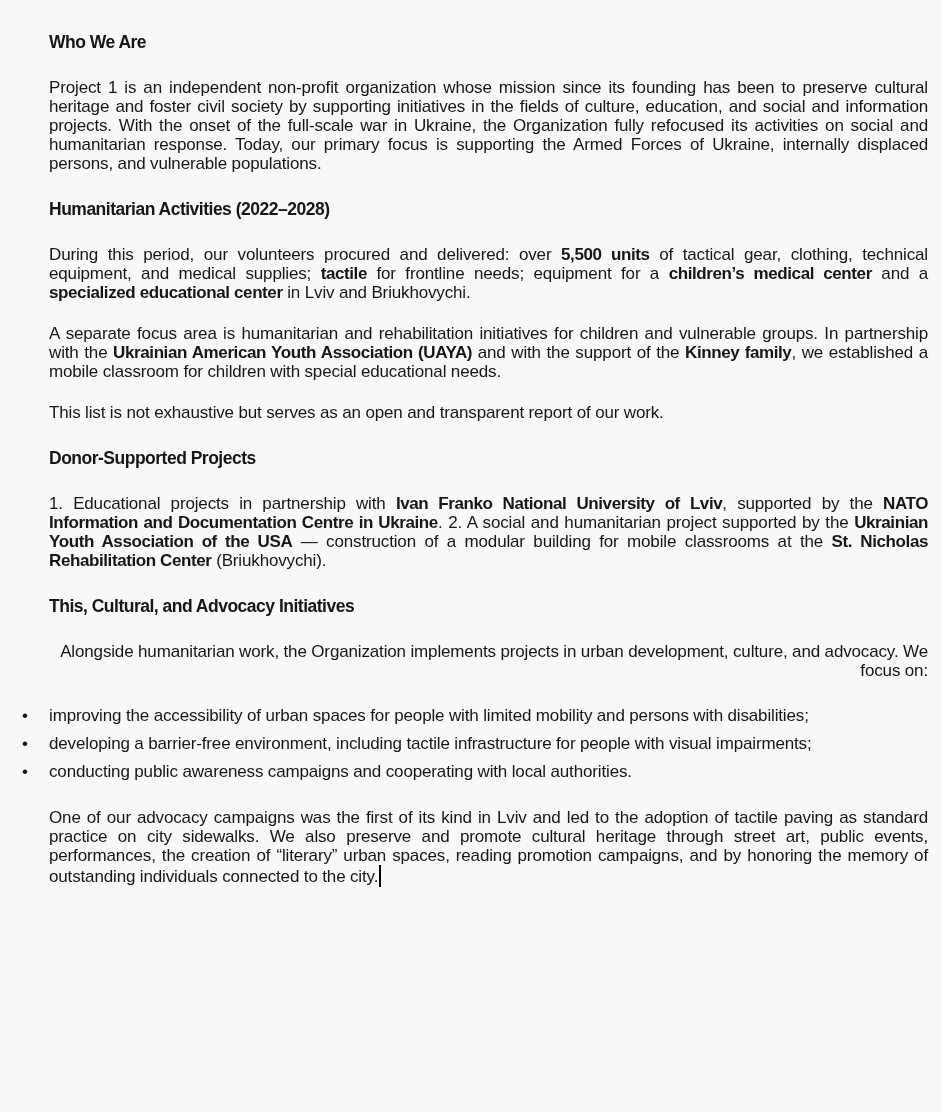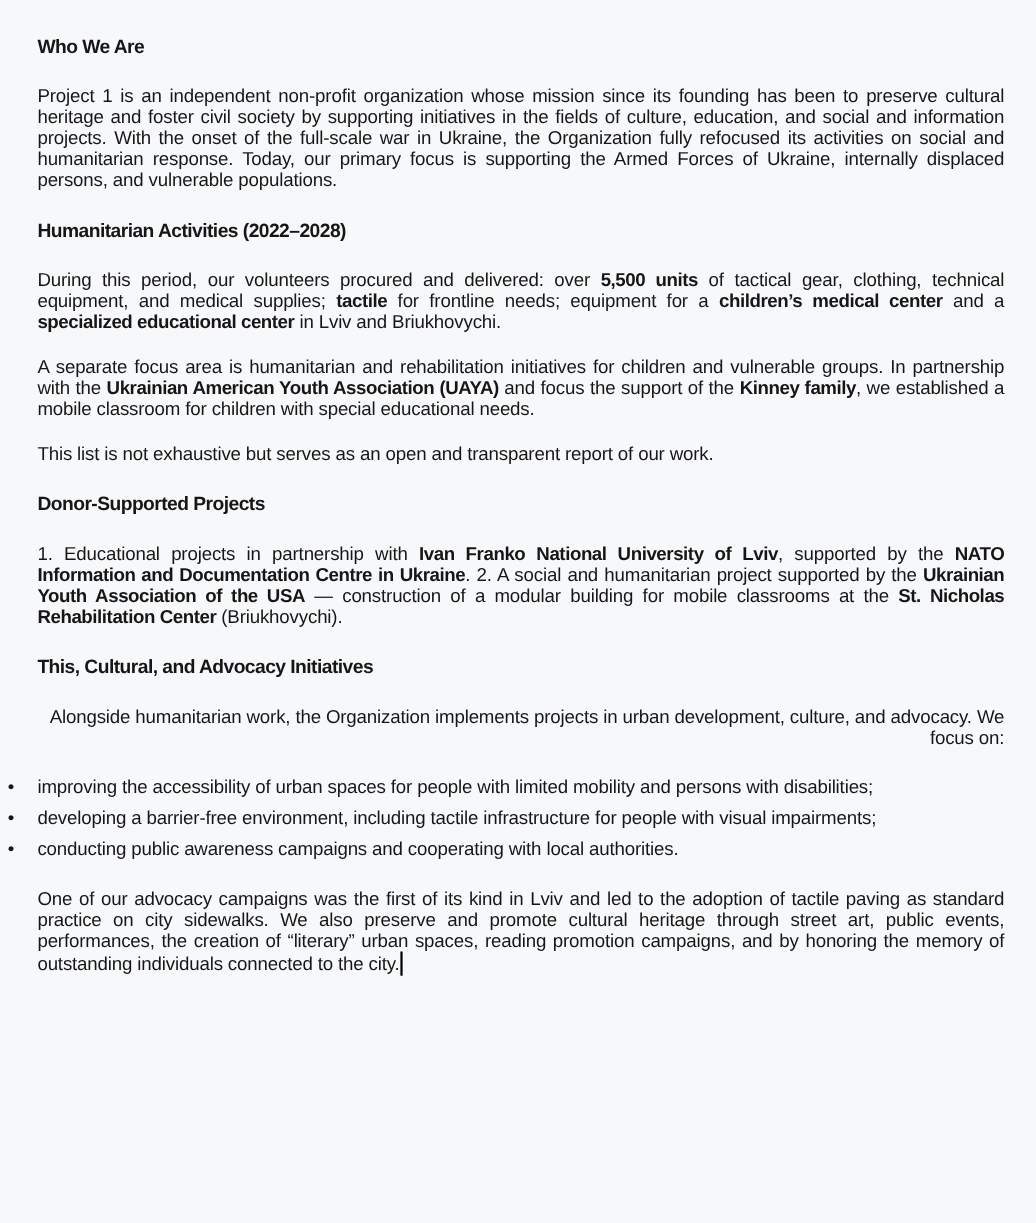--- a/index.html
+++ b/index.html
@@ -9,21 +9,21 @@
     body {
       width: 942px;
       height: 1112px;
       background: #f7f8fa;
       overflow: hidden;
       font-family: "Liberation Sans", sans-serif;
       color: #161616;
     }
     .doc {
       position: relative;
-      padding: 28px 14px 0 34px;
+      padding: 28px 14px 0 49px;
       width: 879px;
     }
     .heading {
       font-weight: bold;
       font-size: 17.5px;
       letter-spacing: -0.5px;
       line-height: 28px;
       margin: 0;
     }
     .para {
@@ -73,21 +73,21 @@
 
   <h2 class="heading">Who We Are</h2>
   <div class="gap"></div>
   <p class="para">Project 1 is an independent non-profit organization whose mission since its founding has been to preserve cultural heritage and foster civil society by supporting initiatives in the fields of culture, education, and social and information projects. With the onset of the full-scale war in Ukraine, the Organization fully refocused its activities on social and humanitarian response. Today, our primary focus is supporting the Armed Forces of Ukraine, internally displaced persons, and vulnerable populations.</p>
   <div class="gap"></div>
 
   <h2 class="heading">Humanitarian Activities (2022–2028)</h2>
   <div class="gap"></div>
   <p class="para"><span>During this period, our volunteers procured and delivered: over </span><b>5,500 units</b><span> of tactical gear, clothing, technical equipment, and medical supplies; </span><b>tactile</b><span> for frontline needs; equipment for a </span><b>children’s medical center</b><span> and a </span><b>specialized educational center</b><span> in Lviv and Briukhovychi.</span></p>
   <div class="gap"></div>
-  <p class="para"><span>A separate focus area is humanitarian and rehabilitation initiatives for children and vulnerable groups. In partnership with the </span><b>Ukrainian American Youth Association (UAYA)</b><span> and focus the support of the </span><b>Kinney family</b><span>, we established a mobile classroom for children with special educational needs.</span></p>
+  <p class="para"><span>A separate focus area is humanitarian and rehabilitation initiatives for children and vulnerable groups. In partnership with the </span><b>Ukrainian American Youth Association (UAYA)</b><span> and with the support of the </span><b>Kinney family</b><span>, we established a mobile classroom for children with special educational needs.</span></p>
   <div class="gap"></div>
   <p class="para">This list is not exhaustive but serves as an open and transparent report of our work.</p>
   <div class="gap"></div>
 
   <h2 class="heading">Donor-Supported Projects</h2>
   <div class="gap"></div>
   <p class="para"><span>1. Educational projects in partnership with </span><b>Ivan Franko National University of Lviv</b><span>, supported by the </span><b>NATO Information and Documentation Centre in Ukraine</b><span>. 2. A social and humanitarian project supported by the </span><b>Ukrainian Youth Association of the USA</b><span> — construction of a modular building for mobile classrooms at the </span><b>St. Nicholas Rehabilitation Center</b><span> (Briukhovychi).</span></p>
   <div class="gap"></div>
 
   <h2 class="heading">This, Cultural, and Advocacy Initiatives</h2>

